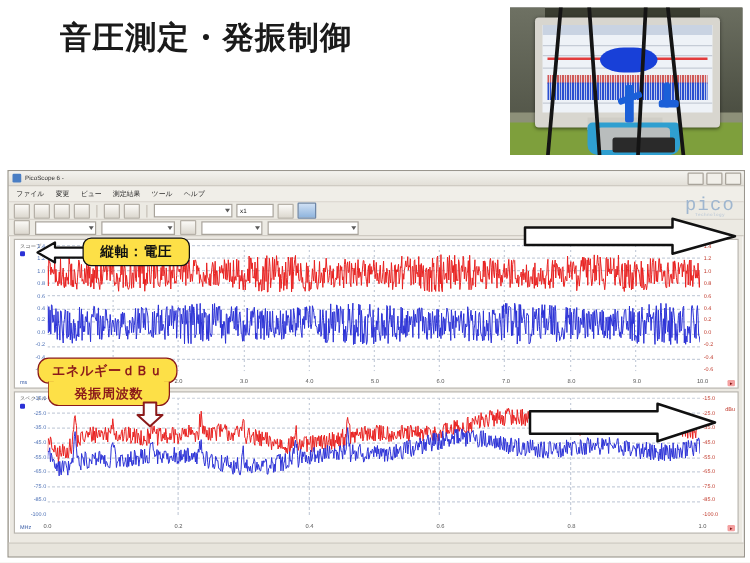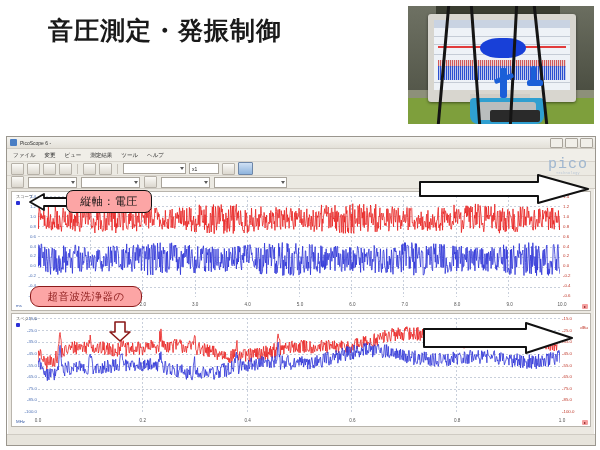--- a/index.html
+++ b/index.html
@@ -84,22 +84,22 @@
   .ytick.r{color:#c0392b;}
   .xtick{position:absolute;font-size:4.6px;color:#555;white-space:nowrap;transform:translateX(-50%);}
   .axis-unit{position:absolute;font-size:4.4px;color:#3c5fa8;white-space:nowrap;}
   .chlabel{position:absolute;font-size:4.2px;color:#555;white-space:nowrap;}
   .chdot{position:absolute;width:4px;height:4px;border-radius:1px;}
   .corner-tag{position:absolute;right:2px;bottom:1px;background:#f4a0a0;color:#7d1212;font-size:4px;
               padding:0 2px;border-radius:1px;}
   .trace{position:absolute;left:0;top:0;width:100%;height:100%;}
 
   
-  .callout{position:absolute;background:#fca5a5;border:1.6px solid #111;border-radius:7px;
-           display:flex;align-items:center;justify-content:center;font-size:11px;font-weight:normal;color:#111;
+  .callout{position:absolute;background:#fde047;border:1.6px solid #111;border-radius:7px;
+           display:flex;align-items:center;justify-content:center;font-size:11px;font-weight:bold;color:#111;
            white-space:nowrap;letter-spacing:.5px;}
   .callout.red{border-color:#8b1a1a;color:#8b1a1a;border-radius:9px;}
   .bigtitle{position:absolute;font-size:23px;font-weight:bold;color:#111;white-space:nowrap;letter-spacing:1px;}
   .picologo{position:absolute;font-size:15px;color:#9fb6cf;font-style:normal;letter-spacing:1px;font-family:Liberation Mono, monospace;}
   .picologo .tag{display:block;font-size:3.5px;color:#b8c6d6;letter-spacing:.3px;margin-top:-2px;text-align:center;}
   .axlabel-plain{position:absolute;font-size:10.5px;font-weight:bold;color:#111;white-space:nowrap;}
   .statusbar{position:absolute;left:0;right:0;bottom:0;height:10px;background:#e7e4dc;border-top:1px solid #cfcbc3;}
 </style>
 </head>
 <body>
@@ -334,21 +334,22 @@
 
   <svg style="position:absolute;left:418px;top:174px;width:172px;height:30px;overflow:visible" viewBox="0 0 172 30">
     <polygon points="2,8 120,8 120,1 170,15 120,29 120,22 2,22" fill="#ffffff" stroke="#111111" stroke-width="2" stroke-linejoin="round"></polygon>
   </svg>
 
   <svg style="position:absolute;left:28px;top:192px;width:44px;height:20px;overflow:visible" viewBox="0 0 44 20">
     <polygon points="2,10 16,2 16,6 42,6 42,14 16,14 16,18" fill="#ffffff" stroke="#111111" stroke-width="1.8" stroke-linejoin="round"></polygon>
   </svg>
   <div class="callout" style="left:66px;top:190px;width:84px;height:21px">縦軸：電圧</div>
 
-  <div class="callout red" style="left:30px;top:286px;width:110px;height:19px;font-size:10.5px">超音波洗浄器の</div>
+  <div class="callout red" style="left:30px;top:286px;width:110px;height:19px;font-size:10.5px">エネルギーｄＢｕ</div>
+  <div class="callout red" style="left:38px;top:305px;width:96px;height:19px;font-size:10.5px;border-top:none;border-radius:0 0 9px 9px">発振周波数</div>
   <svg style="position:absolute;left:108px;top:322px;width:24px;height:20px;overflow:visible" viewBox="0 0 24 20">
     <polygon points="7,0 17,0 17,10 22,10 12,19 2,10 7,10" fill="#ffffff" stroke="#8b1a1a" stroke-width="1.6" stroke-linejoin="round"></polygon>
   </svg>
 
 
   <svg style="position:absolute;left:422px;top:322px;width:152px;height:32px;overflow:visible" viewBox="0 0 152 32">
     <polygon points="2,7 104,7 104,1 150,16 104,31 104,25 2,25" fill="#ffffff" stroke="#111111" stroke-width="2" stroke-linejoin="round"></polygon>
   </svg>
 
 </div>

